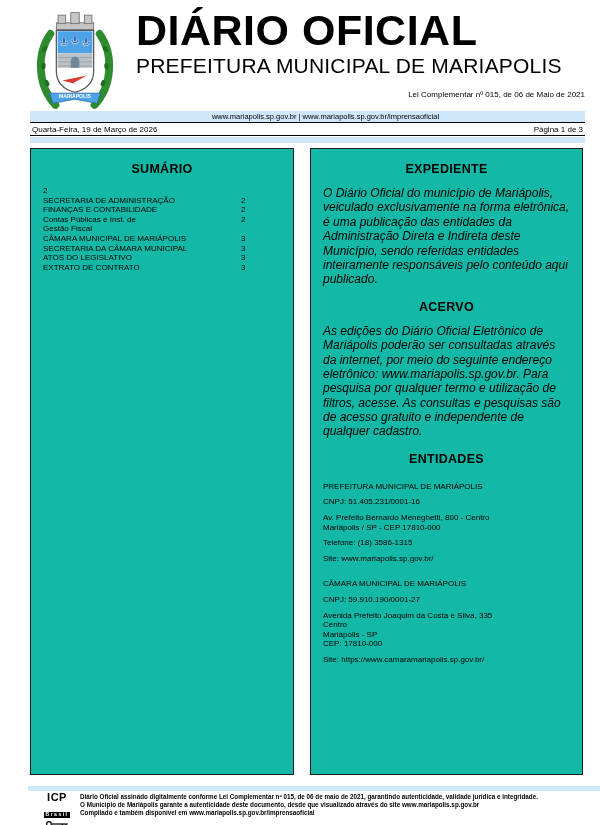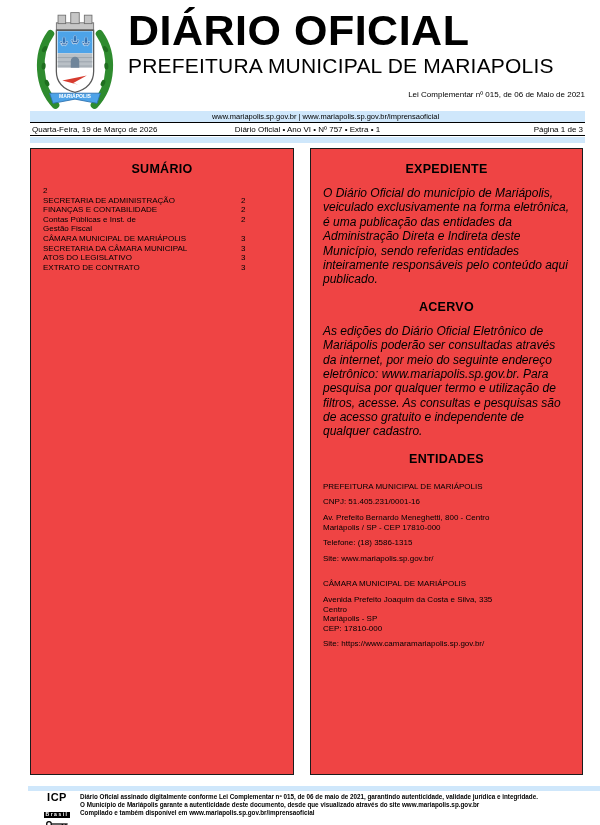--- a/index.html
+++ b/index.html
@@ -7,21 +7,21 @@
   body {
     position:relative;
     background:#ffffff;
     font-family:"Liberation Sans", sans-serif;
     color:#000;
     overflow:hidden;
   }
 
   
   .crest { position:absolute; left:32px; top:5px; width:86px; height:106px; }
-  .masthead { position:absolute; left:128px; top:8px; width:452px; }
+  .masthead { position:absolute; left:136px; top:8px; width:452px; }
   .title { font-size:43px; font-weight:bold; letter-spacing:0.5px; line-height:1.05; white-space:nowrap; }
   .subtitle { font-size:21px; letter-spacing:0.2px; margin-top:1px; white-space:nowrap; }
   .law-line { position:absolute; right:15px; top:90px; font-size:8px; }
 
   .band { position:absolute; left:30px; width:555px; background:#cfe7fb;padding-left:36px; }
   .band-urls { top:111px; height:11px; font-size:7.5px; line-height:11px; text-align:center; }
   .band-thin { top:137px; height:6px; }
 
   .daterow {
     position:absolute; left:30px; top:122px; width:555px; height:14px;
@@ -29,21 +29,21 @@
     display:flex; align-items:center; font-size:8px; padding:0 2px;
   }
   .daterow .cell { flex:1; }
   .daterow .c-left { text-align:left; }
   .daterow .c-mid { text-align:center; flex:1.4; }
   .daterow .c-right { text-align:right; }
 
   
   .panel {
     position:absolute; top:148px; height:627px;
-    background:#ef4444; border:1px solid #1c1c1c;
+    background:#14b8a6; border:1px solid #1c1c1c;
   }
   .panel-left  { left:30px;  width:264px; }
   .panel-right { left:310px; width:273px; }
 
   .box-h { text-align:center; font-weight:bold; font-size:12.5px; margin:13px 0 10px; letter-spacing:0.3px; }
 
   .sum-list { padding:0 8px 0 12px; }
   .sum-row { display:flex; align-items:flex-start; font-size:8px; line-height:1.2; }
   .sum-label { flex:0 0 198px; white-space:pre-line; }
   .sum-page { flex:none; }
@@ -129,21 +129,20 @@
 <div class="masthead">
   <div class="title">DIÁRIO OFICIAL</div>
   <div class="subtitle">PREFEITURA MUNICIPAL DE MARIAPOLIS</div>
 </div>
 <div class="law-line">Lei Complementar nº 015, de 06 de Maio de 2021</div>
 
 <div class="band band-urls">www.mariapolis.sp.gov.br | www.mariapolis.sp.gov.br/imprensaoficial</div>
 
 <div class="daterow">
   <span class="cell c-left">Quarta-Feira, 19 de Março de 2026</span>
-  <span class="cell c-mid">Diário Oficial • Ano VI • Nº 757 • Extra • 1</span>
   <span class="cell c-right">Página 1 de 3</span>
 </div>
 
 <div class="band band-thin"></div>
 
 <div class="panel panel-left">
   <div class="box-h">SUMÁRIO</div>
   <div class="sum-list">
     <div class="sum-row">
       <span class="sum-page">2</span>
@@ -193,20 +192,21 @@
     <div class="ent-name">PREFEITURA MUNICIPAL DE MARIÁPOLIS</div>
     <div>CNPJ: 51.405.231/0001-16</div>
     <div class="pre">Av. Prefeito Bernardo Meneghetti, 800 - Centro
 Mariápolis / SP - CEP 17810-000</div>
     <div>Telefone: (18) 3586-1315</div>
     <div>Site: www.mariapolis.sp.gov.br/</div>
   </div>
 
   <div class="ent">
     <div class="ent-name">CÂMARA MUNICIPAL DE MARIÁPOLIS</div>
+    <div>CNPJ: 59.910.190/0001-27</div>
     <div class="pre">Avenida Prefeito Joaquim da Costa e Silva, 335
 Centro
 Mariápolis - SP
 CEP: 17810-000</div>
     <div>Site: https://www.camaramariapolis.sp.gov.br/</div>
   </div>
 </div>
 
 <div class="foot-band"></div>
 

